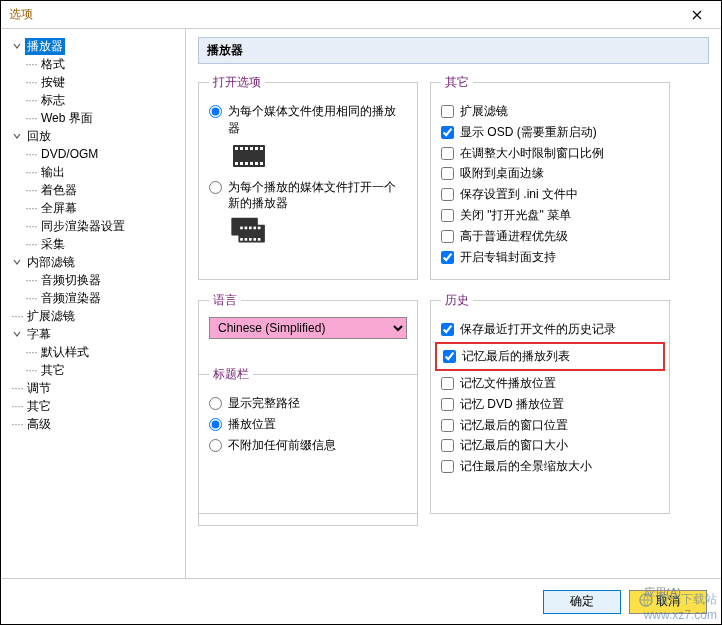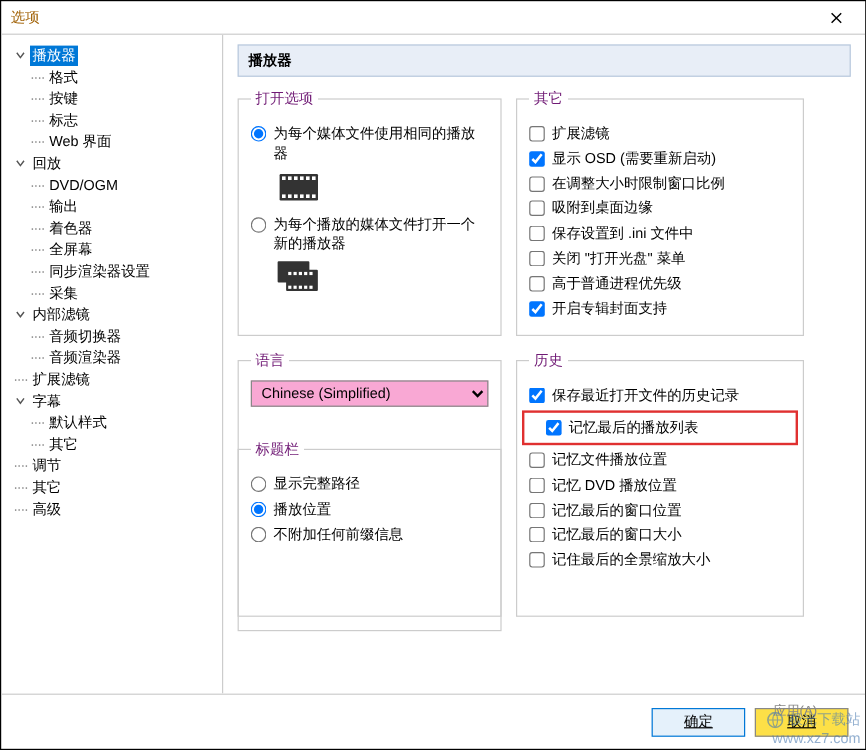--- a/index.html
+++ b/index.html
@@ -25,22 +25,22 @@
 legend { padding: 0 4px; color: #701a75; }
 .col-left { width: 220px; }
 .col-right { width: 240px; }
 .radio-row, .check-row { display: flex; align-items: flex-start; margin: 4px 0; }
 .radio-row input, .check-row input { margin-right: 6px; margin-top: 2px; flex-shrink: 0; }
 .radio-row label, .check-row label { line-height: 1.4; }
 .film-icon { width: 40px; height: 30px; margin: 4px 0 8px 20px; display: block; }
 .film-icon .strip { fill: #333; }
 .film-icon .hole { fill: #fff; }
 select { width: 100%; height: 22px; border: 1px solid #888; background: #f9a8d4; padding: 0 4px; }
-.highlighted { border: 2px solid #e03030; padding: 4px 18px; margin: 2px -6px; }
-.footer { height: 46px; border-top: 1px solid #ccc; display: flex; align-items: center; justify-content: flex-end; padding: 0 14px; gap: 8px; position: relative; text-decoration: underline; }
+.highlighted { border: 2px solid #e03030; padding: 4px 6px; margin: 2px -6px; }
+.footer { height: 46px; border-top: 1px solid #ccc; display: flex; align-items: center; justify-content: flex-end; padding: 0 14px; gap: 8px; position: relative; }
 .btn { min-width: 78px; height: 24px; border: 1px solid #888; background: #fde047; cursor: pointer; }
 .btn.primary { border: 1px solid #0078d7; background: #e5f1fb; }
 .watermark { position: absolute; right: 4px; bottom: 2px; opacity: 0.6; text-align: right; font-size: 11px; color: #4a7ab0; pointer-events: none; }
 .watermark .top { display: flex; align-items: center; justify-content: flex-end; gap: 4px; }
 .watermark svg { width: 14px; height: 14px; }
 .apply-label { position: absolute; right: 40px; bottom: 24px; color: #888; font-size: 11px; pointer-events: none; }
 </style>
 </head>
 <body>
 

